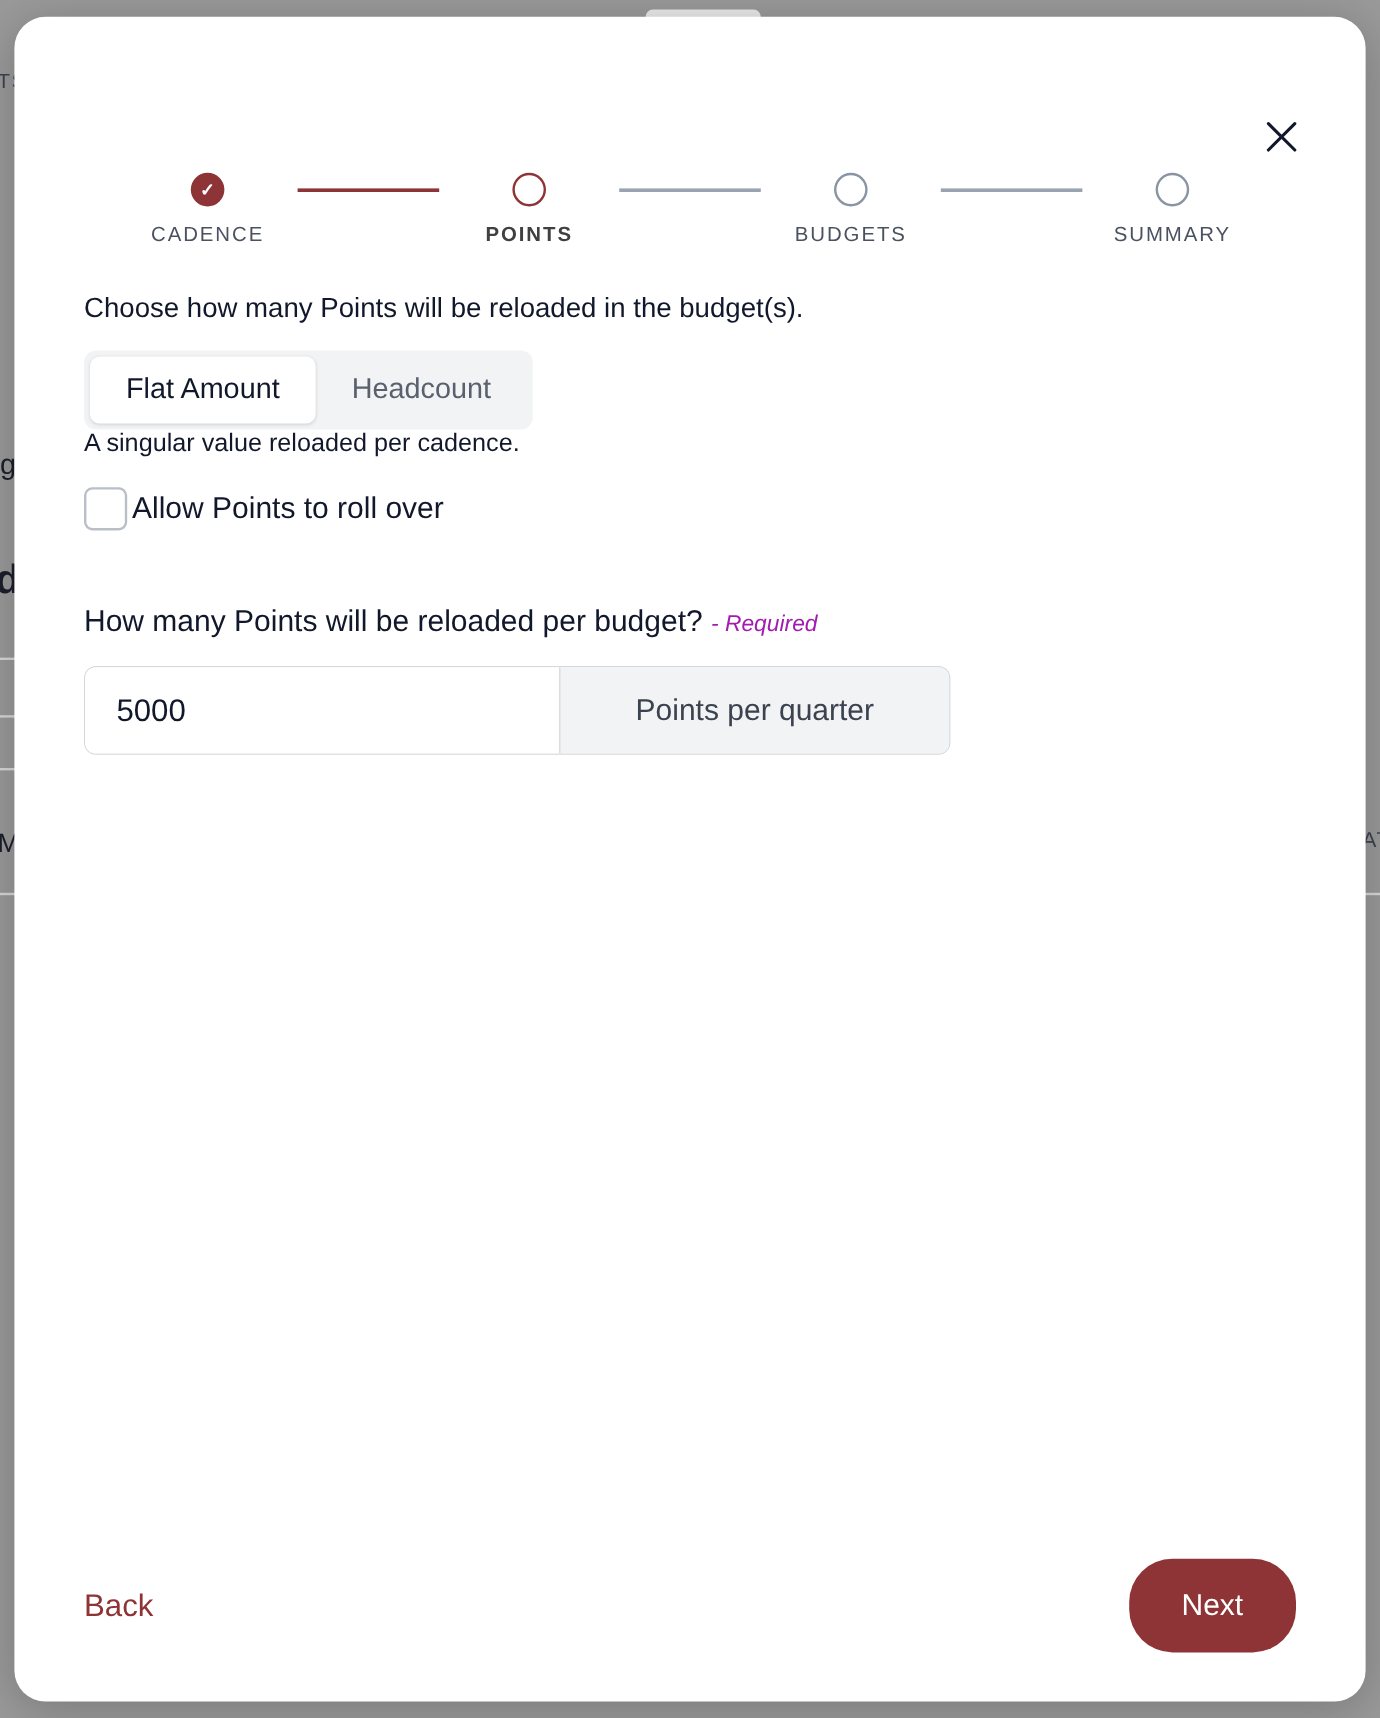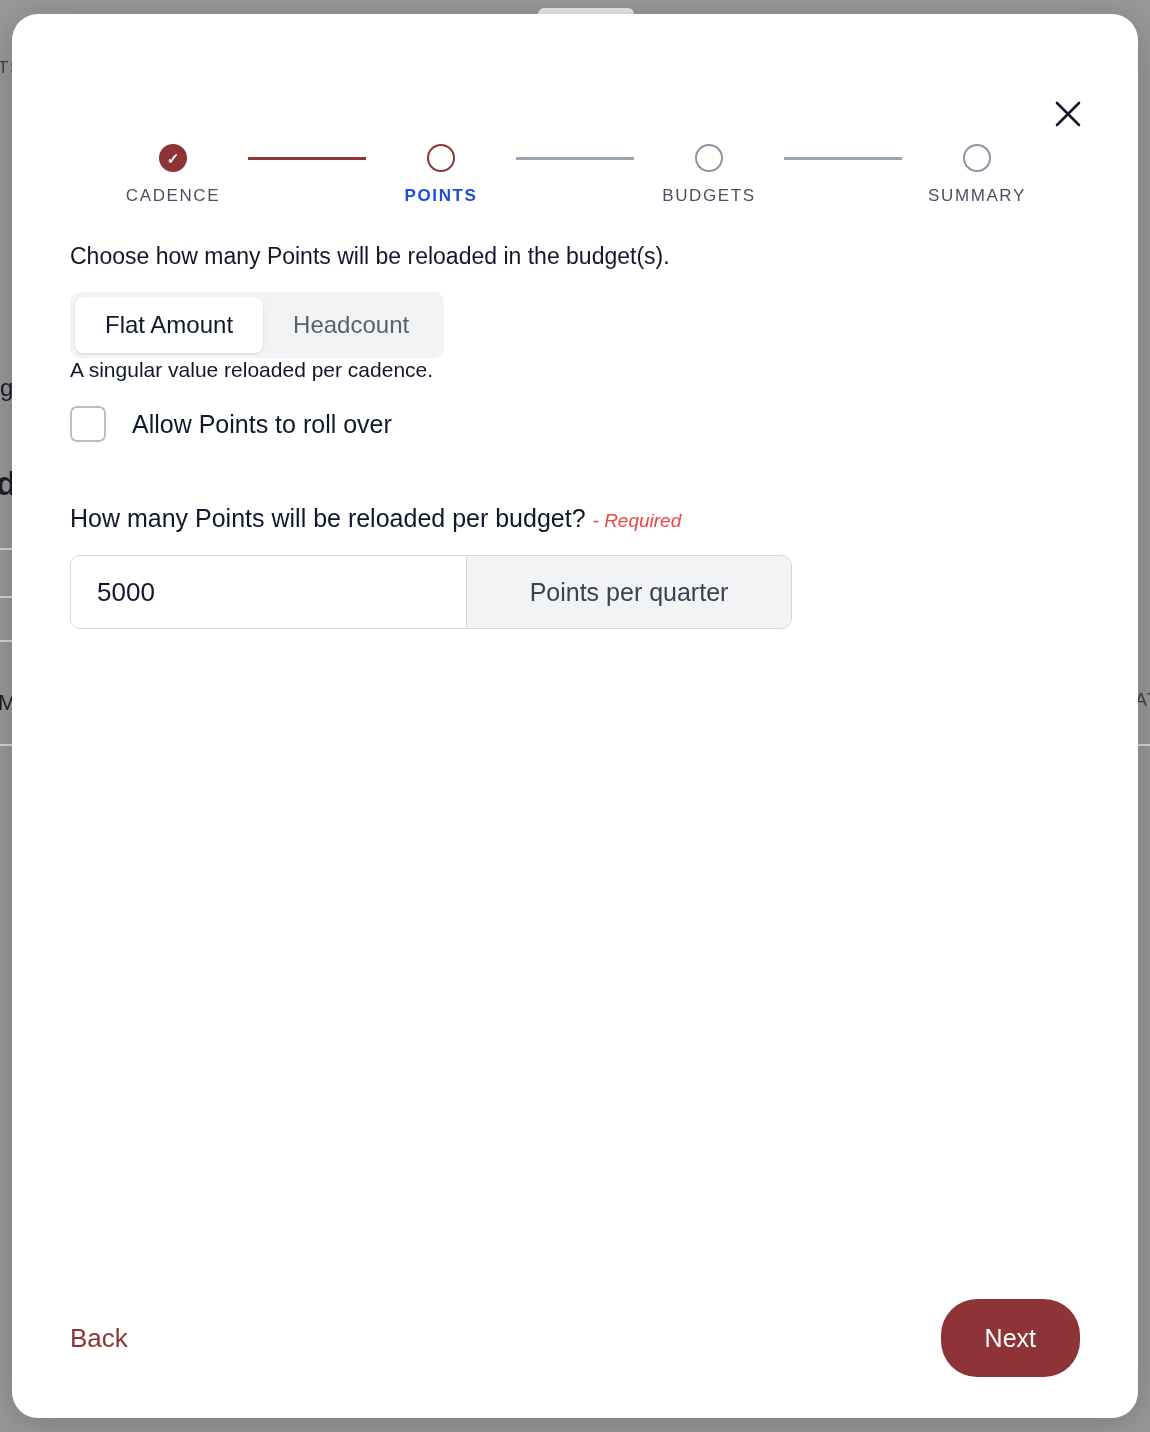--- a/index.html
+++ b/index.html
@@ -118,21 +118,21 @@
     line-height: 1;
     font-weight: 700;
   }
   .step-label {
     margin-top: 14px;
     font-size: 17px;
     letter-spacing: 1.6px;
     font-weight: 400;
     color: #4a5261;
   }
-  .step.active .step-label { color: #1d4ed8; font-weight: 700; }
+  .step.active .step-label { color: #404040; font-weight: 700; }
   .step.done .step-label { color: #4a5261; }
 
   .connector {
     flex: 1;
     height: 3px;
     background: #9aa4b1;
     margin-top: 13px;
   }
   .connector.filled { background: #8e3436; }
 
@@ -147,21 +147,21 @@
   }
   .question {
     margin-top: 62px;
     font-size: 25px;
     color: #11182b;
     font-weight: 400;
   }
   .question .required {
     font-size: 19px;
     font-style: italic;
-    color: #ef4444;
+    color: #a21caf;
     text-align: center;
   }
 
   
   .segmented {
     margin-top: 22px;
     display: inline-flex;
     background: #f2f3f5;
     border-radius: 10px;
     padding: 5px;
@@ -182,21 +182,21 @@
 
   .helper-text {
     font-size: 21px;
     color: #11182b;
   }
 
   .checkbox-row {
     margin-top: 24px;
     display: flex;
     align-items: center;
-    gap: 26px;
+    gap: 4px;
   }
   .checkbox-box {
     width: 36px;
     height: 36px;
     border: 2px solid #b9bec7;
     border-radius: 7px;
     background: #ffffff;
     cursor: pointer;
   }
   .checkbox-label {

